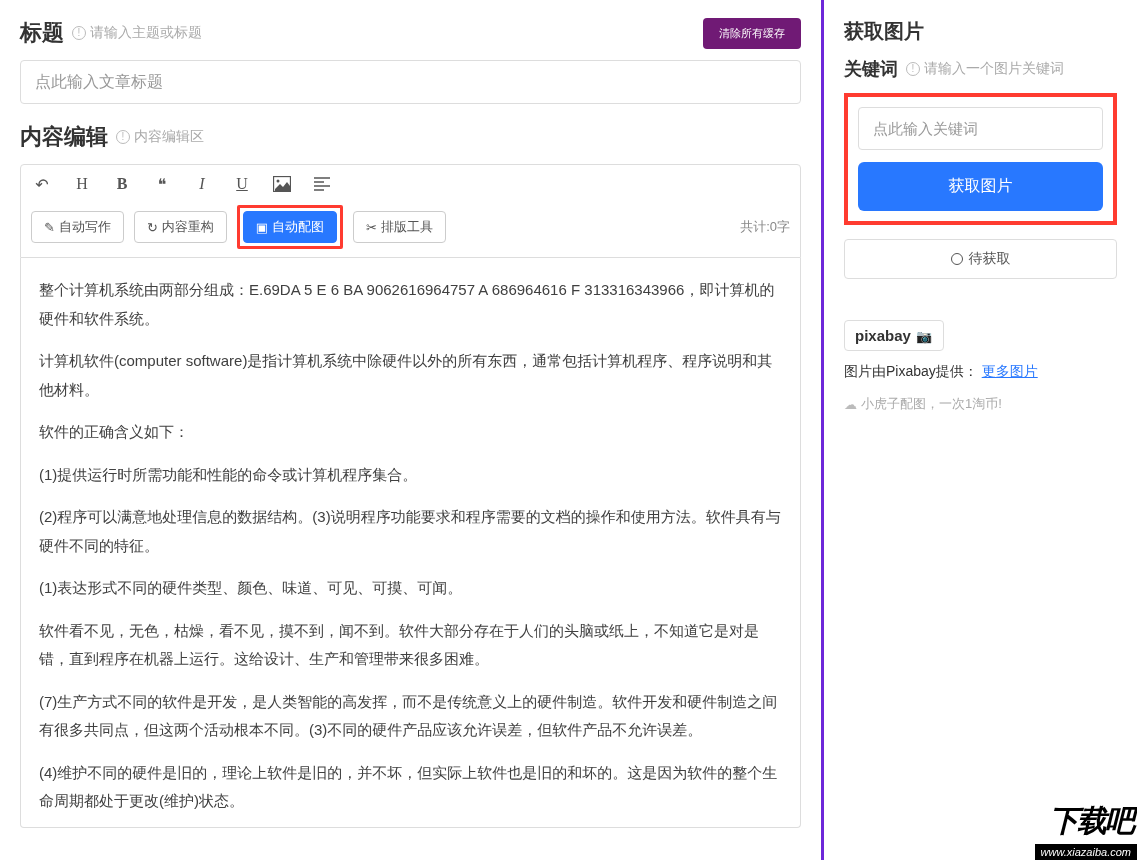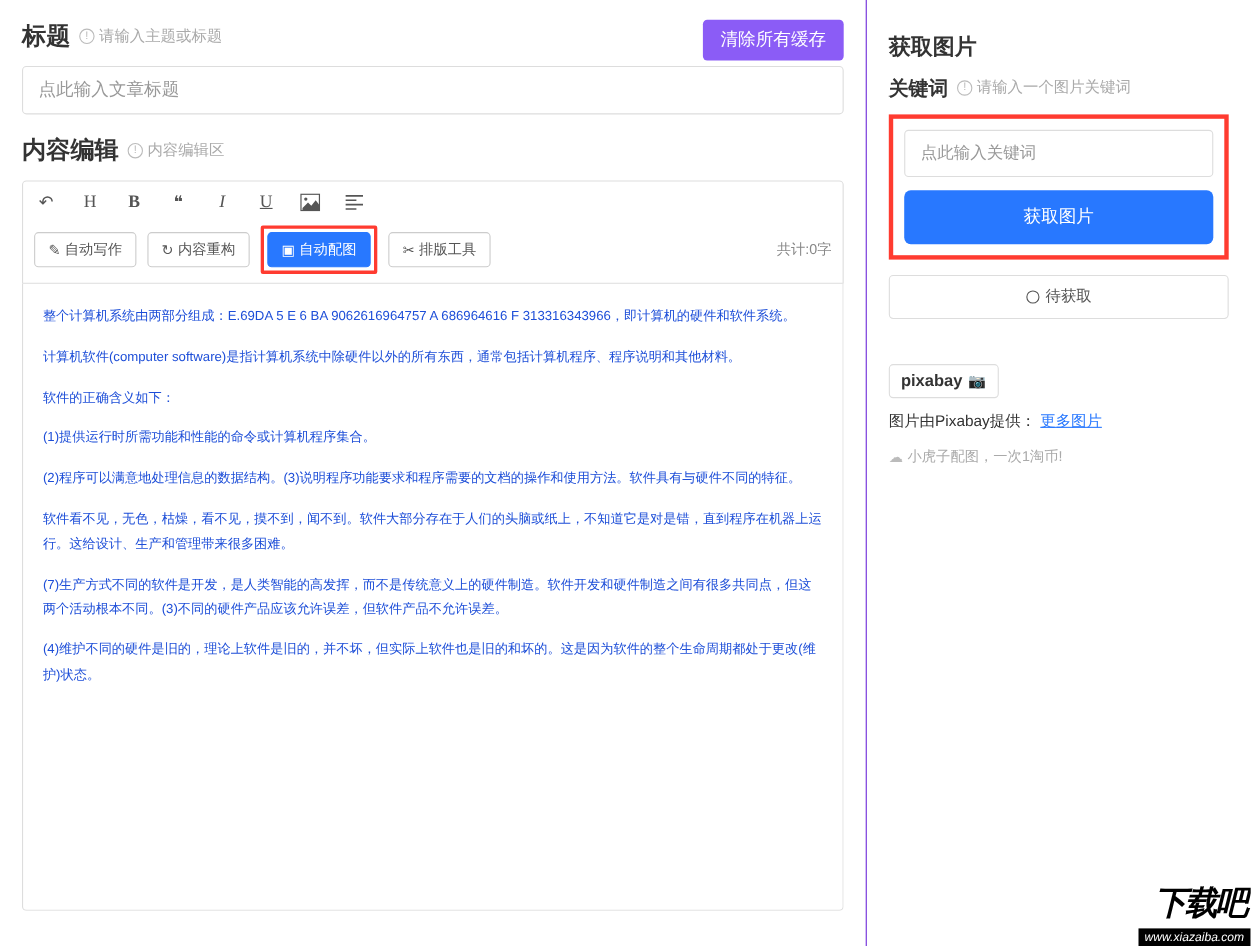--- a/index.html
+++ b/index.html
@@ -1,46 +1,46 @@
 <!DOCTYPE html>
 <html><head>
 <meta charset="utf-8">
 <style>
 * { box-sizing: border-box; margin: 0; padding: 0; }
 body { font-family: "Microsoft YaHei", "PingFang SC", sans-serif; background: #fff; color: #333; font-size: 14px; }
 .container { display: flex; width: 1137px; height: 860px; }
 .left { flex: 1; padding: 18px 20px; }
-.right { width: 350px; padding: 29px 20px; border-left: 1px solid #6d28d9; position: relative; }
+.right { width: 316px; padding: 18px 20px; border-left: 3px solid #6d28d9; position: relative; }
 
 .section-head { display: flex; align-items: center; margin-bottom: 12px; }
 .section-title { font-size: 22px; font-weight: 700; color: #333; margin-right: 8px; }
 .section-hint { color: #aaa; font-size: 14px; display: flex; align-items: center; }
 .hint-icon { display: inline-block; width: 14px; height: 14px; border: 1px solid #bbb; border-radius: 50%; text-align: center; line-height: 12px; font-size: 10px; color: #bbb; margin-right: 4px; }
 
 .top-row { display: flex; justify-content: space-between; align-items: flex-start; }
-.btn-primary { background: #8b5cf6; color: #fff; border: none; border-radius: 4px; padding: 8px 16px; font-size: 16px; cursor: pointer; }
+.btn-primary { background: #701a75; color: #fff; border: none; border-radius: 4px; padding: 8px 16px; font-size: 11px; cursor: pointer; }
 
 .title-input { width: 100%; border: 1px solid #ddd; border-radius: 4px; padding: 12px 14px; font-size: 16px; color: #333; margin-bottom: 18px; }
 .title-input::placeholder { color: #999; }
 
 .toolbar { border: 1px solid #ddd; border-radius: 4px 4px 0 0; padding: 8px 10px; display: flex; flex-direction: column; gap: 10px; }
 .toolbar-row { display: flex; align-items: center; gap: 18px; }
 .tb-icon { color: #555; font-size: 16px; cursor: pointer; font-family: Georgia, serif; display: inline-flex; align-items: center; justify-content: center; width: 22px; height: 22px; }
 .tb-icon.bold { font-weight: 700; }
 .tb-icon.italic { font-style: italic; }
 .tb-icon.underline { text-decoration: underline; }
 
 .action-row { display: flex; align-items: center; justify-content: space-between; }
 .action-btns { display: flex; gap: 10px; align-items: center; }
 .btn-outline { border: 1px solid #ccc; background: #fff; color: #555; border-radius: 4px; padding: 6px 12px; font-size: 13px; cursor: pointer; display: inline-flex; align-items: center; gap: 4px; }
 .btn-blue { background: #2878ff; color: #fff; border: 1px solid #2878ff; border-radius: 4px; padding: 6px 12px; font-size: 13px; cursor: pointer; display: inline-flex; align-items: center; gap: 4px; }
 .highlight-box { border: 3px solid #ff3b30; padding: 3px; border-radius: 2px; }
 .count-text { color: #888; font-size: 13px; }
 
-.editor-body { border: 1px solid #ddd; border-top: none; border-radius: 0 0 4px 4px; padding: 18px; line-height: 1.9; color: #1d4ed8; font-size: 12px; height: 570px; overflow-y: auto; }
+.editor-body { border: 1px solid #ddd; border-top: none; border-radius: 0 0 4px 4px; padding: 18px; line-height: 1.9; color: #404040; font-size: 15px; height: 570px; overflow-y: auto; }
 .editor-body p { margin-bottom: 14px; }
 
 .right .section-title { font-size: 20px; }
 .keyword-block { border: 4px solid #ff3b30; padding: 10px; margin-bottom: 14px; }
 .kw-input { width: 100%; border: 1px solid #ddd; border-radius: 4px; padding: 12px 14px; font-size: 15px; margin-bottom: 12px; }
 .kw-input::placeholder { color: #999; }
 .btn-fetch { width: 100%; background: #2878ff; color: #fff; border: none; border-radius: 6px; padding: 14px; font-size: 16px; cursor: pointer; }
 
 .pending-box { border: 1px solid #ddd; border-radius: 4px; padding: 10px; text-align: center; color: #555; margin-bottom: 14px; display: flex; justify-content: center; align-items: center; gap: 6px; }
 .circle-icon { display: inline-block; width: 12px; height: 12px; border: 1.5px solid #555; border-radius: 50%; }
@@ -133,20 +133,21 @@
         <span class="count-text">共计:0字</span>
       </div>
     </div>
 
     <div class="editor-body">
       <p>整个计算机系统由两部分组成：E.69DA 5 E 6 BA 9062616964757 A 686964616 F 313316343966，即计算机的硬件和软件系统。</p>
       <p>计算机软件(computer software)是指计算机系统中除硬件以外的所有东西，通常包括计算机程序、程序说明和其他材料。</p>
       <p>软件的正确含义如下：</p>
       <p>(1)提供运行时所需功能和性能的命令或计算机程序集合。</p>
       <p>(2)程序可以满意地处理信息的数据结构。(3)说明程序功能要求和程序需要的文档的操作和使用方法。软件具有与硬件不同的特征。</p>
+      <p>(1)表达形式不同的硬件类型、颜色、味道、可见、可摸、可闻。</p>
       <p>软件看不见，无色，枯燥，看不见，摸不到，闻不到。软件大部分存在于人们的头脑或纸上，不知道它是对是错，直到程序在机器上运行。这给设计、生产和管理带来很多困难。</p>
       <p>(7)生产方式不同的软件是开发，是人类智能的高发挥，而不是传统意义上的硬件制造。软件开发和硬件制造之间有很多共同点，但这两个活动根本不同。(3)不同的硬件产品应该允许误差，但软件产品不允许误差。</p>
       <p>(4)维护不同的硬件是旧的，理论上软件是旧的，并不坏，但实际上软件也是旧的和坏的。这是因为软件的整个生命周期都处于更改(维护)状态。</p>
     </div>
   </div>
 
   <div class="right">
     <div class="section-head">
       <span class="section-title">获取图片</span>
     </div>

